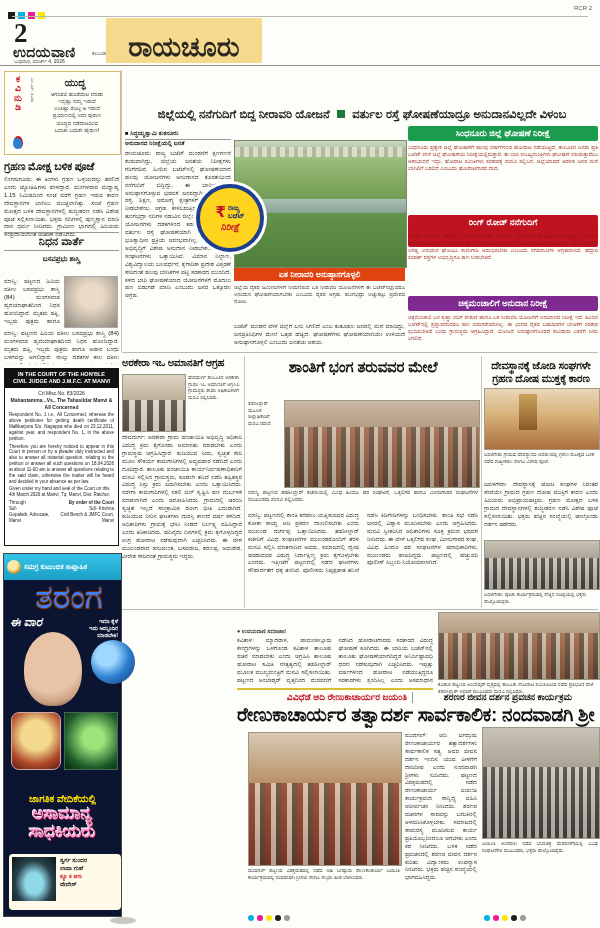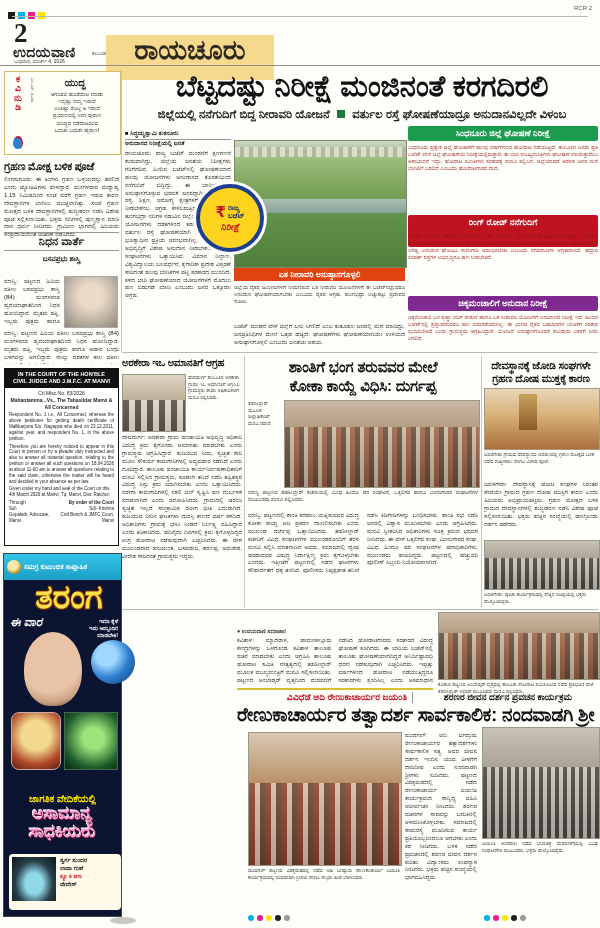--- a/index.html
+++ b/index.html
@@ -38,42 +38,42 @@
      background:repeating-linear-gradient(90deg,rgba(120,30,30,.5) 0 6px,rgba(250,245,235,.5) 6px 11px,rgba(50,40,35,.5) 11px 16px);}
   .ph-proc{background:linear-gradient(180deg,#c9c2b6 0%,#a29a8c 45%,#5f584e 100%);}
   .ph-proc:after{content:"";position:absolute;left:0;right:0;bottom:0;height:65%;
      background:repeating-linear-gradient(90deg,rgba(30,30,35,.55) 0 4px,rgba(240,238,230,.5) 4px 8px);}
   .dot{width:7px;height:7px;display:inline-block;margin-right:3px;}
   .boxtitle{color:#fff;font-weight:bold;font-size:8.5px;text-align:center;line-height:15px;border-radius:2px;}
   .kicker-red{color:#c41425;text-align:right;}
   
   #ad-cover{border:1px solid #444;background:#0b1430;}
   .ad-band{background:linear-gradient(180deg,#35c4e8,#1b9fc6);}
-  .ad-mast{color:#fde047;font-weight:bold;text-shadow:1px 1px 0 #7a2c00,-1px 1px 0 #7a2c00,1px -1px 0 #7a2c00;margin-left:13px;}
+  .ad-mast{color:#3b82f6;font-weight:normal;text-shadow:1px 1px 0 #7a2c00,-1px 1px 0 #7a2c00,1px -1px 0 #7a2c00;margin-left:13px;}
   .ad-face{position:absolute;border-radius:50% 50% 45% 45%;background:radial-gradient(circle at 45% 40%,#e8c3a6 0 55%,#caa183 75%,#3a2a22 100%);}
   .ad-earth{position:absolute;border-radius:50%;background:radial-gradient(circle at 35% 35%,#9fd8ff 0 25%,#2f7fd0 55%,#123b73 100%);}
   .ad-pink{color:#ff9ed0;font-weight:bold;text-shadow:1px 1px 0 #5c0030,-1px -1px 0 #fff;}
   .regrow .dot{width:6px;height:6px;border-radius:50%;}
 </style>
 </head>
 <body>
 
 <div id="page">
 
   <div class="abs" style="left:8px;top:5px;">
     <span class="dot" style="background:#1d1d1b"></span><span class="dot" style="background:#00b3e3"></span><span class="dot" style="background:#ec1a8b"></span><span class="dot" style="background:#ffe600"></span>
   </div>
   <div class="abs t6" style="right:8px;top:5px;color:#555;">RCR 2</div>
   <div class="abs hrule" style="left:12px;top:16px;width:576px;"></div>
 
   <div class="abs" style="left:14px;top:18px;font-size:27px;font-weight:bold;font-family:'Liberation Serif',serif;">2</div>
   <div class="abs b" style="left:13px;top:44px;font-size:14px;letter-spacing:.3px;">ಉದಯವಾಣಿ</div>
   <div class="abs t5" style="left:92px;top:50px;color:#333;">ಕಲಬುರಗಿ</div>
   <div class="abs t5" style="left:14px;top:58px;color:#333;">ಬುಧವಾರ, ಮಾರ್ಚ್ 4, 2026</div>
-  <div class="abs" style="left:106px;top:18px;width:168px;height:45px;background:#f6d98c;display:flex;align-items:flex-start;justify-content:center;margin-top:17px;">
+  <div class="abs" style="left:106px;top:18px;width:156px;height:45px;background:#f6d98c;display:flex;align-items:flex-end;justify-content:center;">
     <span style="font-size:27px;font-weight:bold;color:#2c2a20;">ರಾಯಚೂರು</span>
   </div>
   <div class="abs hrule" style="left:0;top:65px;width:600px;background:#8f8f88;"></div>
 
   <div class="abs" style="left:4px;top:71px;width:115px;height:82px;border:1px solid #d8b86a;background:#fffef6;">
     <div class="abs" style="left:3px;top:3px;width:20px;height:76px;">
       <div class="ctr b" style="color:#c41425;font-size:9px;line-height:1.05;">
         <div>ಕ</div>
         <div>ವಿ</div>
         <div>ನು</div>
@@ -123,21 +123,20 @@
       <div class="t45" style="text-align:right;">
         <div class="b">By order of the Court</div>
         <div>Sd/- Krishna</div>
         <div>Civil Bench &amp; JMFC Court, Manvi</div>
       </div>
     </div>
   </div>
 
   <div class="abs vrule" style="left:121px;top:70px;height:282px;"></div>
 
-  <div class="abs b hl ctr" style="left:127px;top:70px;width:470px;font-size:29px;">ಬೆಟ್ಟದಷ್ಟು ನಿರೀಕ್ಷೆ ಮಂಜಿನಂತೆ ಕರಗದಿರಲಿ</div>
   <div class="abs b" style="left:127px;top:108px;width:470px;font-size:11.5px;text-align:center;">
     <span>ಜಿಲ್ಲೆಯಲ್ಲಿ ನನೆಗುದಿಗೆ ಬಿದ್ದ ನೀರಾವರಿ ಯೋಜನೆ</span>
     <span style="display:inline-block;width:8px;height:8px;background:#1b7a3a;margin:0 4px;"></span>
     <span>ವರ್ತುಲ ರಸ್ತೆ ಘೋಷಣೆಯಾದ್ರೂ ಅನುದಾನವಿಲ್ಲದೇ ವಿಳಂಬ</span>
   </div>
 
   <div class="abs b t6" style="left:125px;top:130px;width:106px;border-bottom:1px solid #999;padding-bottom:1px;">■ ಸಿದ್ಧಯ್ಯಸ್ವಾಮಿ ಕುಕನೂರು</div>
   <div class="abs b t6" style="left:125px;top:140px;width:106px;">ಅನುದಾನದ ನಿರೀಕ್ಷೆಯಲ್ಲಿ ಜನತೆ</div>
   <div class="abs t6 just clip" style="left:125px;top:150px;width:106px;height:212px;">ರಾಯಚೂರು: ರಾಜ್ಯ ಬಜೆಟ್ ಮಂಡನೆಗೆ ಕ್ಷಣಗಣನೆ ಶುರುವಾಗಿದ್ದು, ಜಿಲ್ಲೆಯ ಜನತೆಯ ನಿರೀಕ್ಷೆಗಳು ಗರಿಗೆದರಿವೆ. ಹಿಂದಿನ ಬಜೆಟ್‌ನಲ್ಲಿ ಘೋಷಣೆಯಾದ ಹಲವು ಯೋಜನೆಗಳು ಅನುದಾನದ ಕೊರತೆಯಿಂದ ನನೆಗುದಿಗೆ ಬಿದ್ದಿದ್ದು, ಈ ಬಾರಿಯಾದರೂ ಅನುಷ್ಠಾನಗೊಳ್ಳುವ ಭರವಸೆ ಜನರದ್ದಾಗಿದೆ. ನೀರಾವರಿ, ರಸ್ತೆ, ಶಿಕ್ಷಣ, ಆರೋಗ್ಯ ಕ್ಷೇತ್ರಗಳಿಗೆ ಹೆಚ್ಚಿನ ಒತ್ತು ನೀಡಬೇಕೆಂಬ ಆಗ್ರಹ ಕೇಳಿಬರುತ್ತಿದೆ. ಕೃಷ್ಣಾ ಮತ್ತು ತುಂಗಭದ್ರಾ ನದಿಗಳ ನಡುವಿನ ಜಿಲ್ಲೆಯಲ್ಲಿ ಏತ ನೀರಾವರಿ ಯೋಜನೆಗಳು ದಶಕಗಳಿಂದ ಕಡತದಲ್ಲೇ ಉಳಿದಿವೆ. ವರ್ತುಲ ರಸ್ತೆ ಘೋಷಣೆಯಾಗಿ ವರ್ಷ ಕಳೆದರೂ ಭೂಸ್ವಾಧೀನ ಪ್ರಕ್ರಿಯೆ ಆರಂಭವಾಗಿಲ್ಲ. ಜಿಲ್ಲಾ ಕೇಂದ್ರದ ಅಭಿವೃದ್ಧಿಗೆ ವಿಶೇಷ ಅನುದಾನ ನೀಡಬೇಕೆಂದು ವಿವಿಧ ಸಂಘಟನೆಗಳು ಒತ್ತಾಯಿಸಿವೆ. ವಿಮಾನ ನಿಲ್ದಾಣ, ವಿಶ್ವವಿದ್ಯಾಲಯ ಬಲವರ್ಧನೆ, ಕೈಗಾರಿಕಾ ಪ್ರದೇಶ ವಿಸ್ತರಣೆ ಸೇರಿದಂತೆ ಹಲವು ಬೇಡಿಕೆಗಳ ಪಟ್ಟಿ ಸರಕಾರದ ಮುಂದಿದೆ. ಕಳೆದ ಬಾರಿ ಘೋಷಣೆಯಾದ ಯೋಜನೆಗಳಿಗೆ ಮೊದಲು ಹಣ ಬಿಡುಗಡೆ ಮಾಡಿ ಎಂಬುದು ಜನರ ಒಕ್ಕೊರಲ ಆಗ್ರಹ.</div>
 
@@ -174,21 +173,20 @@
   <div class="abs vrule" style="left:244px;top:356px;height:252px;"></div>
   <div class="abs vrule" style="left:481px;top:356px;height:252px;"></div>
 
   <div class="abs b hl" style="left:122px;top:357px;width:120px;font-size:10px;">ಅರಕೇರಾ ಇಒ ಅಮಾನತಿಗೆ ಆಗ್ರಹ</div>
   <div class="abs ph-men" style="left:122px;top:374px;width:62px;height:56px;border:1px solid #998;"></div>
   <div class="abs t5 clip" style="left:188px;top:374px;width:54px;height:56px;color:#222;">ದೇವದುರ್ಗ ತಾಲೂಕಿನ ಅರಕೇರಾ ಗ್ರಾಪಂ ಇಒ ಅಮಾನತಿಗೆ ಆಗ್ರಹಿಸಿ ಗ್ರಾಮಸ್ಥರು ತಾಪಂ ಅಧಿಕಾರಿಗಳಿಗೆ ಮನವಿ ಸಲ್ಲಿಸಿದರು.</div>
   <div class="abs t6 just clip" style="left:122px;top:434px;width:120px;height:172px;">ದೇವದುರ್ಗ: ಅರಕೇರಾ ಗ್ರಾಮ ಪಂಚಾಯಿತಿ ಅಭಿವೃದ್ಧಿ ಅಧಿಕಾರಿ ವಿರುದ್ಧ ಕ್ರಮ ಕೈಗೊಂಡು ಅಮಾನತು ಮಾಡಬೇಕು ಎಂದು ಗ್ರಾಮಸ್ಥರು ಆಗ್ರಹಿಸಿದ್ದಾರೆ. ಕುಡಿಯುವ ನೀರು, ಸ್ವಚ್ಛತೆ ಸೇರಿ ಮೂಲ ಸೌಕರ್ಯ ಕಾಮಗಾರಿಗಳಲ್ಲಿ ಅವ್ಯವಹಾರ ನಡೆದಿದೆ ಎಂದು ದೂರಿದ್ದಾರೆ. ತಾಲೂಕು ಪಂಚಾಯಿತಿ ಕಾರ್ಯನಿರ್ವಹಣಾಧಿಕಾರಿಗೆ ಮನವಿ ಸಲ್ಲಿಸಿದ ಗ್ರಾಮಸ್ಥರು, ಕೂಡಲೇ ತನಿಖೆ ನಡೆಸಿ ತಪ್ಪಿತಸ್ಥರ ವಿರುದ್ಧ ಶಿಸ್ತು ಕ್ರಮ ಜರುಗಿಸಬೇಕು ಎಂದು ಒತ್ತಾಯಿಸಿದರು. ನರೇಗಾ ಕಾಮಗಾರಿಗಳಲ್ಲಿ ನಕಲಿ ಬಿಲ್ ಸೃಷ್ಟಿಸಿ ಹಣ ದುರ್ಬಳಕೆ ಮಾಡಲಾಗಿದೆ ಎಂದು ಆರೋಪಿಸಿದರು. ಗ್ರಾಮದಲ್ಲಿ ಚರಂಡಿ ಸ್ವಚ್ಛತೆ ಇಲ್ಲದೆ ಸಾಂಕ್ರಾಮಿಕ ರೋಗ ಭೀತಿ ಎದುರಾಗಿದೆ. ಕುಡಿಯುವ ನೀರಿನ ಘಟಕಗಳು ದುರಸ್ತಿ ಕಾಣದೆ ವರ್ಷ ಕಳೆದಿದೆ. ಅಧಿಕಾರಿಗಳು ಗ್ರಾಮಕ್ಕೆ ಭೇಟಿ ನೀಡದೆ ನಿರ್ಲಕ್ಷ್ಯ ವಹಿಸಿದ್ದಾರೆ ಎಂದು ಕಿಡಿಕಾರಿದರು. ಹದಿನೈದು ದಿನಗಳಲ್ಲಿ ಕ್ರಮ ಕೈಗೊಳ್ಳದಿದ್ದರೆ ಉಗ್ರ ಹೋರಾಟ ನಡೆಸುವುದಾಗಿ ಎಚ್ಚರಿಸಿದರು. ಈ ವೇಳೆ ಮುಖಂಡರಾದ ಹನುಮಂತ, ಬಸವರಾಜ, ಶರಣಪ್ಪ, ಅಮರೇಶ, ವೀರೇಶ ಸೇರಿದಂತೆ ಗ್ರಾಮಸ್ಥರು ಇದ್ದರು.</div>
 
   <div class="abs b hl ctr" style="left:248px;top:358px;width:230px;font-size:15px;line-height:1.25;">
     <div>ಶಾಂತಿಗೆ ಭಂಗ ತರುವವರ ಮೇಲೆ</div>
-    <div>ಕೋಕಾ ಕಾಯ್ದೆ ವಿಧಿಸಿ: ದುರ್ಗಪ್ಪ</div>
   </div>
   <div class="abs t5 clip" style="left:248px;top:400px;width:33px;height:86px;color:#222;">ತಹಶೀಲ್ದಾರ್ ಮೂಲಕ ಜಿಲ್ಲಾಧಿಕಾರಿಗೆ ಮನವಿ ರವಾನೆ</div>
   <div class="abs ph-crowd" style="left:284px;top:400px;width:194px;height:86px;border:1px solid #998;"></div>
   <div class="abs t55 just clip" style="left:248px;top:489px;width:230px;height:20px;color:#222;">ಮಾನ್ವಿ ಪಟ್ಟಣದ ತಹಶೀಲ್ದಾರ್ ಕಚೇರಿಯಲ್ಲಿ ವಿವಿಧ ಹಿಂದೂ ಪರ ಸಂಘಟನೆ, ಒಕ್ಕಲಿಗರ ಹಾಗೂ ಮೀನುಗಾರರ ಸಂಘಟನೆಗಳ ಮುಖಂಡರು ಮನವಿ ಸಲ್ಲಿಸಿದರು.</div>
   <div class="abs t6 just clip" style="left:248px;top:512px;width:230px;height:94px;column-count:2;column-gap:8px;">ಮಾನ್ವಿ: ಪಟ್ಟಣದಲ್ಲಿ ಶಾಂತಿ ಕದಡಲು ಯತ್ನಿಸುವವರ ವಿರುದ್ಧ ಕೋಕಾ ಕಾಯ್ದೆ ಅಡಿ ಪ್ರಕರಣ ದಾಖಲಿಸಬೇಕು ಎಂದು ಮುಖಂಡ ದುರ್ಗಪ್ಪ ಒತ್ತಾಯಿಸಿದರು. ತಹಶೀಲ್ದಾರ್ ಕಚೇರಿಗೆ ವಿವಿಧ ಸಂಘಟನೆಗಳ ಮುಖಂಡರೊಂದಿಗೆ ತೆರಳಿ ಮನವಿ ಸಲ್ಲಿಸಿ ಮಾತನಾಡಿದ ಅವರು, ಸಮಾಜದಲ್ಲಿ ದ್ವೇಷ ಹರಡುವವರ ವಿರುದ್ಧ ನಿರ್ದಾಕ್ಷಿಣ್ಯ ಕ್ರಮ ಕೈಗೊಳ್ಳಬೇಕು ಎಂದರು. ಇತ್ತೀಚೆಗೆ ಪಟ್ಟಣದಲ್ಲಿ ನಡೆದ ಘಟನೆಗಳು ಸೌಹಾರ್ದತೆಗೆ ಧಕ್ಕೆ ತಂದಿವೆ. ಪೊಲೀಸರು ನಿಷ್ಪಕ್ಷಪಾತ ತನಿಖೆ ನಡೆಸಿ ಕಿಡಿಗೇಡಿಗಳನ್ನು ಬಂಧಿಸಬೇಕು. ಶಾಂತಿ ಸಭೆ ನಡೆಸಿ ಜನರಲ್ಲಿ ವಿಶ್ವಾಸ ಮೂಡಿಸಬೇಕು ಎಂದು ಆಗ್ರಹಿಸಿದರು. ಮನವಿ ಸ್ವೀಕರಿಸಿದ ಅಧಿಕಾರಿಗಳು ಸೂಕ್ತ ಕ್ರಮದ ಭರವಸೆ ನೀಡಿದರು. ಈ ವೇಳೆ ಒಕ್ಕಲಿಗರ ಸಂಘ, ಮೀನುಗಾರರ ಸಂಘ, ವಿವಿಧ ಹಿಂದೂ ಪರ ಸಂಘಟನೆಗಳ ಪದಾಧಿಕಾರಿಗಳು, ಮುಖಂಡರು ಹಾಜರಿದ್ದರು. ಪಟ್ಟಣದಲ್ಲಿ ಹೆಚ್ಚುವರಿ ಪೊಲೀಸ್ ಸಿಬ್ಬಂದಿ ನಿಯೋಜಿಸಲಾಗಿದೆ.</div>
 
   <div class="abs b hl ctr" style="left:484px;top:359px;width:114px;font-size:10.5px;line-height:1.25;">
     <div>ದೇವಸ್ಥಾನಕ್ಕೆ ಜೋಡಿ ಸಂಘಗಳೇ</div>
     <div>ಗ್ರಹಣ ದೋಷ ಮುಕ್ತಕ್ಕೆ ಕಾರಣ</div>
   </div>

